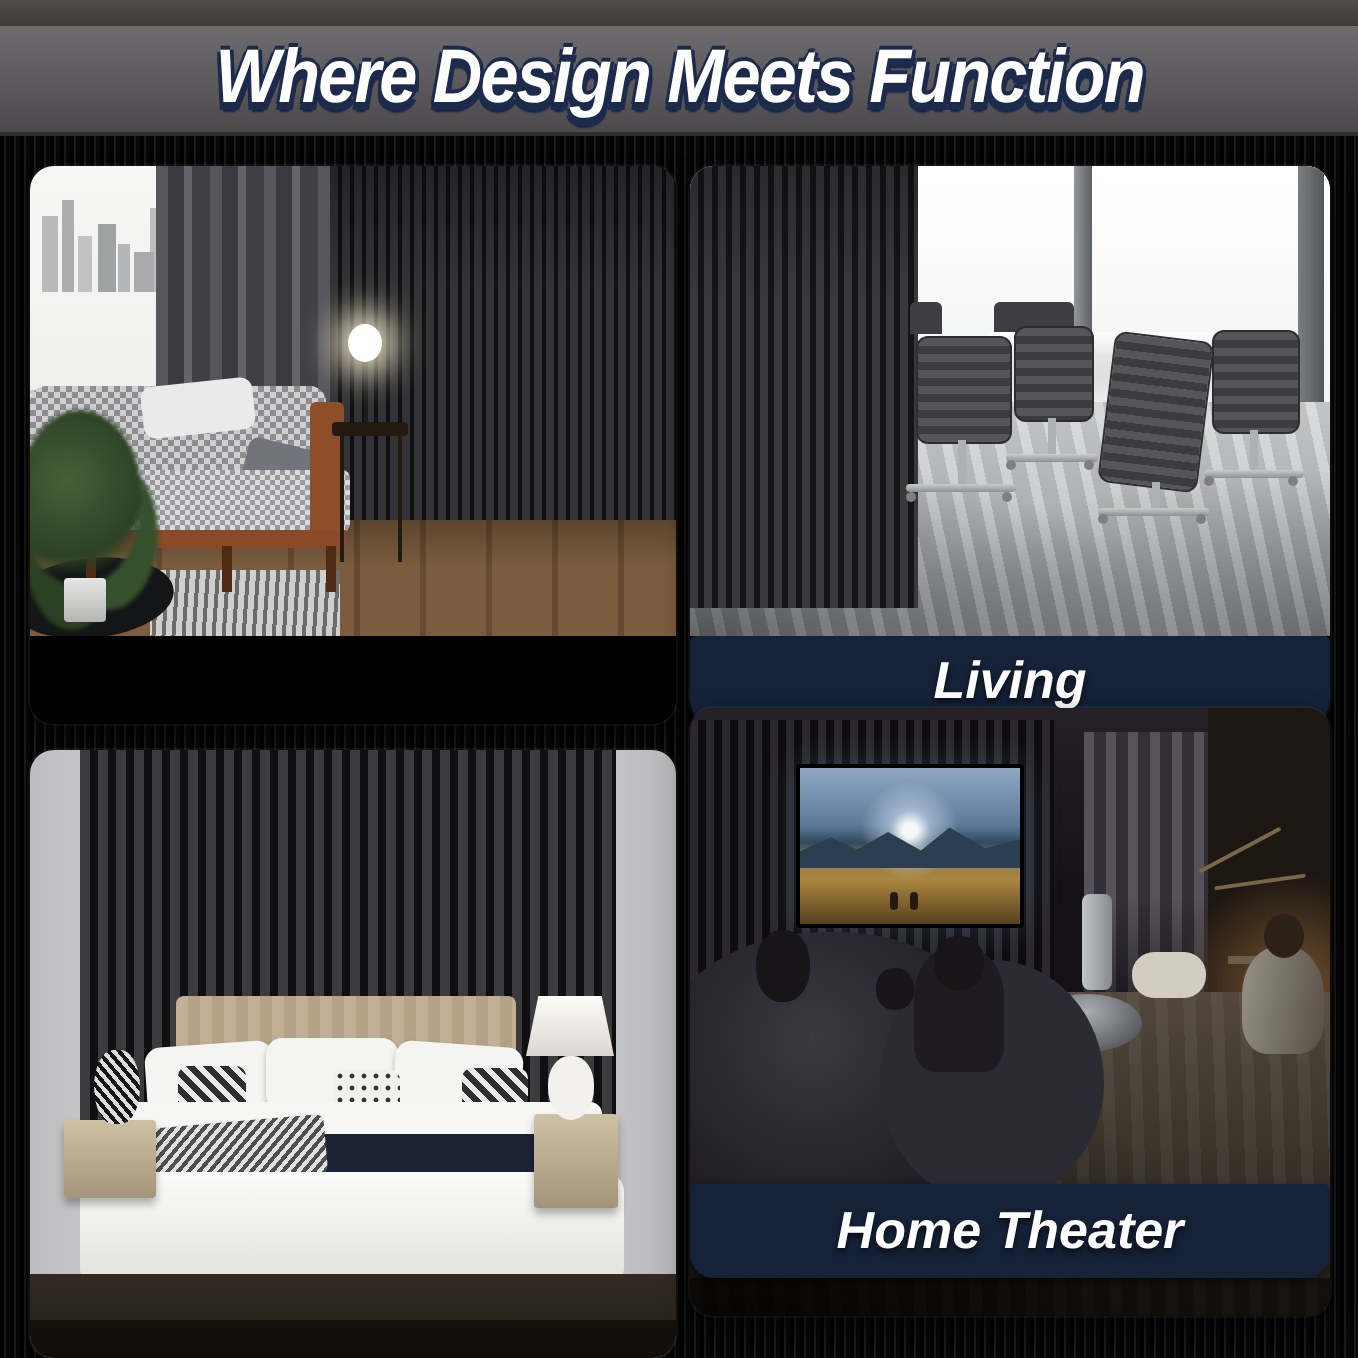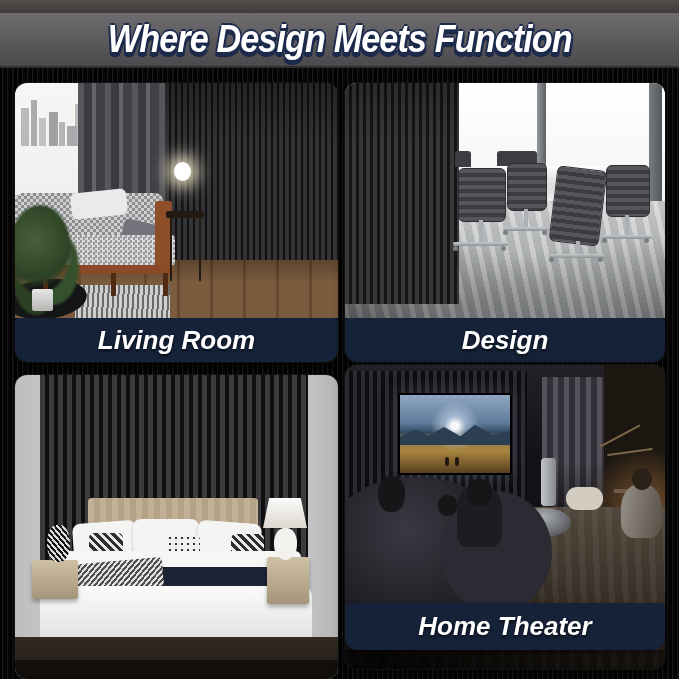--- a/index.html
+++ b/index.html
@@ -25,21 +25,21 @@
       2px 0 0 #1c2a4c,-2px 1px 0 #1c2a4c,0 -2px 0 #1c2a4c,
       -2px 4px 0 #1c2a4c,2px 4px 0 #1c2a4c,0 5px 1px #16223f;
   }
 
   
   .card{position:absolute;border-radius:12px;overflow:hidden;background:#000;
     box-shadow:0 0 0 1px rgba(255,255,255,.05),0 5px 12px rgba(0,0,0,.65)}
   #card-lr{left:15px;top:83px;width:323px;height:279px}
   #card-of{left:345px;top:83px;width:320px;height:279px}
   #card-br{left:15px;top:375px;width:323px;height:304px}
-  #card-ht{left:345px;top:365px;width:320px;height:304px}
+  #card-ht{left:345px;top:354px;width:320px;height:304px}
 
   .photo{position:relative;overflow:hidden;width:100%}
   #card-lr .photo,#card-of .photo{height:235px}
   #card-br .photo,#card-ht .photo{position:absolute;inset:0}
 
   .label-bar{
     background:#152238;color:#fff;display:flex;align-items:center;justify-content:center;
     font-size:26px;font-weight:bold;font-style:italic;
     text-shadow:0 2px 3px rgba(0,0,0,.6);
     border-radius:3px 3px 12px 12px;
@@ -213,23 +213,20 @@
     <div class="abs lr-leg" style="left:96px"></div>
     <div class="abs lr-leg" style="left:148px"></div>
     <div class="abs lr-lamp-pole"></div>
     <div class="abs lr-lamp-bulb"></div>
     <div class="abs lr-side-table-top"></div>
     <div class="abs lr-st-leg" style="left:155px"></div>
     <div class="abs lr-st-leg" style="left:184px"></div>
     <div class="abs lr-plant"></div>
     <div class="abs lr-plant-vase"></div>
   </div>
-  <div class="label-bar">
-    <span>Living Room</span>
-  </div>
 </div>
 
 <div class="card" id="card-of">
   <div class="photo of">
     <div class="abs of-win"></div>
     <div class="abs of-bar1"></div>
     <div class="abs of-bar2"></div>
     <div class="abs of-floor"></div>
     <div class="abs of-slat"></div>
     <div class="abs far-chair" style="left:110px;width:16px"></div>
@@ -256,21 +253,21 @@
     <div class="abs caster" style="left:204px;top:174px"></div>
     <div class="abs caster" style="left:253px;top:174px"></div>
 
     <div class="abs chair-back" style="left:261px;top:82px;width:42px;height:50px"></div>
     <div class="abs chair-post" style="left:280px;top:132px;height:20px"></div>
     <div class="abs chair-base" style="left:257px;top:152px;width:50px"></div>
     <div class="abs caster" style="left:257px;top:155px"></div>
     <div class="abs caster" style="left:299px;top:155px"></div>
   </div>
   <div class="label-bar">
-    <span>Design</span>
+    <span>Living</span>
   </div>
 </div>
 
 <div class="card" id="card-br">
   <div class="photo br">
     <div class="abs br-slat"></div>
     <div class="abs br-headboard"></div>
     <div class="abs br-pillow" style="left:58px;top:147px;width:64px;height:35px;transform:rotate(-4deg)"></div>
     <div class="abs br-pillow" style="left:118px;top:144px;width:66px;height:36px"></div>
     <div class="abs br-pillow" style="left:182px;top:147px;width:64px;height:35px;transform:rotate(4deg)"></div>

